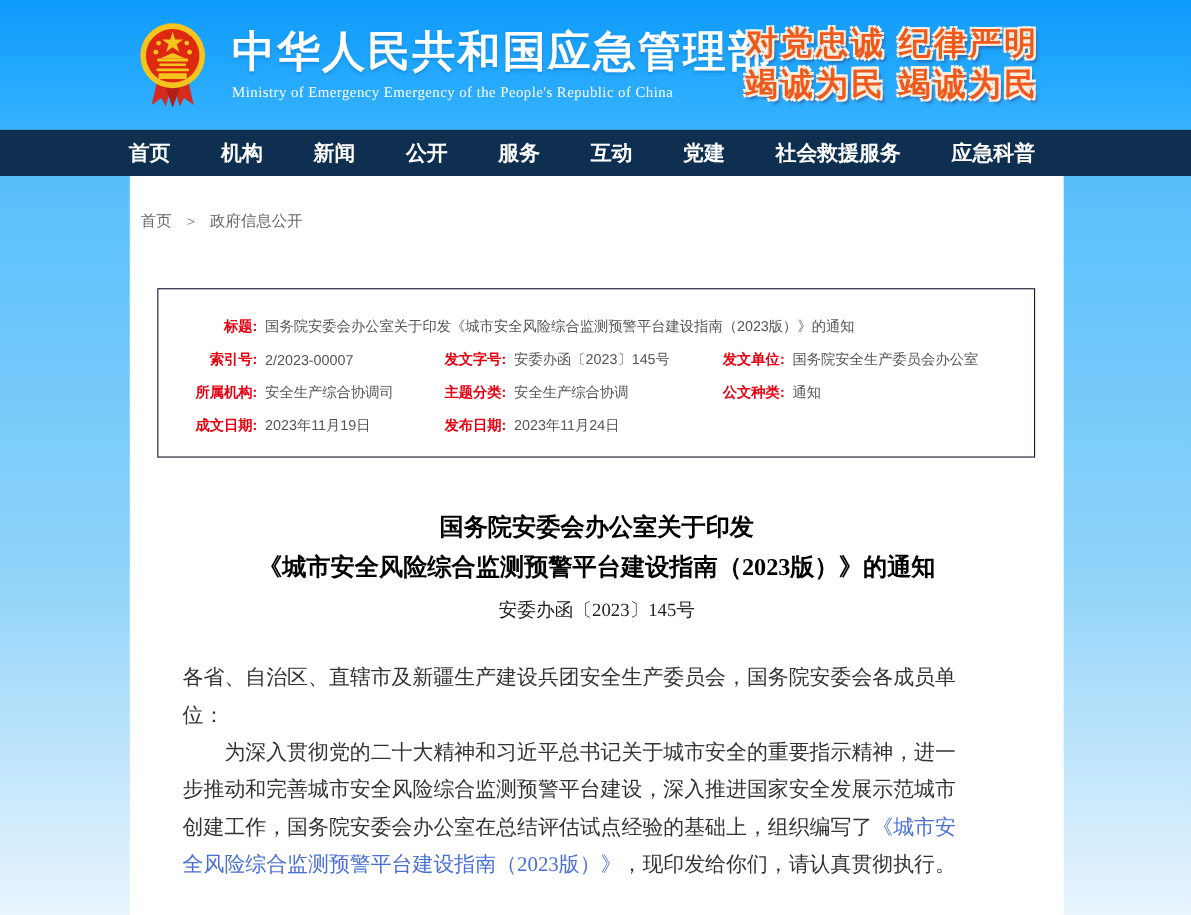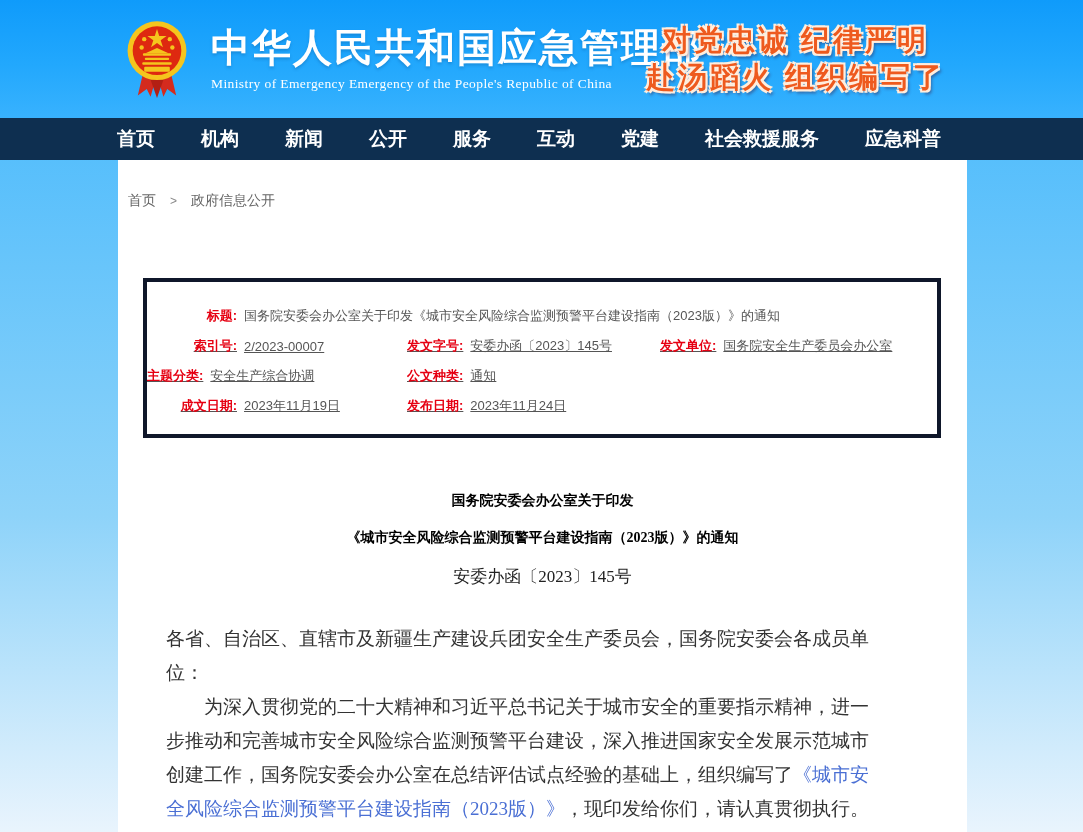--- a/index.html
+++ b/index.html
@@ -35,35 +35,35 @@
   
   .panel { position:absolute; top:160px; left:118px; width:849px; height:672px;
            background:#fff; }
 
   .breadcrumb { display:flex; align-items:center; padding:32px 0 0 10px;
                 font-size:14px; color:#666; }
   .breadcrumb .crumb { cursor:pointer; }
   .breadcrumb .sep { margin:0 14px; font-size:12px; color:#888; }
 
   
-  .meta-box { margin:68px 26px 0 25px; border:4px solid #0f172a; background:#fff;
+  .meta-box { margin:52px 26px 0 25px; border:1px solid #0f172a; background:#fff;
               padding:19px 0 13px 0; font-size:13px; color:#555; }
   .meta-row { display:grid; grid-template-columns:260px 253px 1fr; height:30px;
               align-items:center; }
   .meta-row.single { display:block; height:30px; line-height:30px; }
-  .meta-cell { display:flex; align-items:center; white-space:nowrap; overflow:hidden;text-decoration:underline; }
+  .meta-cell { display:flex; align-items:center; white-space:nowrap; overflow:hidden; }
   .meta-label { color:#e60012; font-weight:bold; }
   .c1 .meta-label { display:inline-block; width:90px; text-align:right; flex:0 0 auto; }
   .meta-value { margin-left:7px; color:#555; }
   .single .meta-label { display:inline-block; width:90px; text-align:right; }
   .single .meta-value { margin-left:7px; }
 
   
   .article { font-family:"Liberation Serif","DejaVu Serif",serif; color:#333; }
-  .doc-title { margin-top:44px; text-align:center; font-size:14px; font-weight:bold;
+  .doc-title { margin-top:44px; text-align:center; font-size:22px; font-weight:bold;
                color:#000; line-height:37px; }
   .doc-number { text-align:center; font-size:17px; color:#222; margin-top:9px;
                 font-weight:normal; }
   .doc-body { margin:34px 98px 0 48px; font-size:19px; line-height:34px;
               text-align:justify; }
   .doc-body p.indent { text-indent:2em; }
   .doc-link { color:#4a6fd4; text-decoration:none; cursor:pointer; }
 </style>
 </head>
 <body>
@@ -92,21 +92,21 @@
       <rect x="27" y="70" width="46" height="4" rx="1.5" fill="#f5c51d"></rect>
       <rect x="30" y="77" width="40" height="8" rx="1.5" fill="#f5c51d"></rect>
     </svg>
     <div class="title-block">
       <div class="site-title">中华人民共和国应急管理部</div>
       <div class="site-subtitle">Ministry of Emergency Emergency of the People's Republic of China</div>
     </div>
   </div>
   <div class="slogans">
     <div>对党忠诚 纪律严明</div>
-    <div>赴汤蹈火 组织编写了</div>
+    <div>竭诚为民 竭诚为民</div>
   </div>
 </div>
 
 <div class="nav">
   <div class="nav-item">首页</div>
   <div class="nav-item">机构</div>
   <div class="nav-item">新闻</div>
   <div class="nav-item">公开</div>
   <div class="nav-item">服务</div>
   <div class="nav-item">互动</div>
@@ -135,20 +135,24 @@
       <div class="meta-cell">
         <span class="meta-label">发文字号:</span>
         <span class="meta-value">安委办函〔2023〕145号</span>
       </div>
       <div class="meta-cell">
         <span class="meta-label">发文单位:</span>
         <span class="meta-value">国务院安全生产委员会办公室</span>
       </div>
     </div>
     <div class="meta-row">
+      <div class="meta-cell c1">
+        <span class="meta-label">所属机构:</span>
+        <span class="meta-value">安全生产综合协调司</span>
+      </div>
       <div class="meta-cell">
         <span class="meta-label">主题分类:</span>
         <span class="meta-value">安全生产综合协调</span>
       </div>
       <div class="meta-cell">
         <span class="meta-label">公文种类:</span>
         <span class="meta-value">通知</span>
       </div>
     </div>
     <div class="meta-row">

